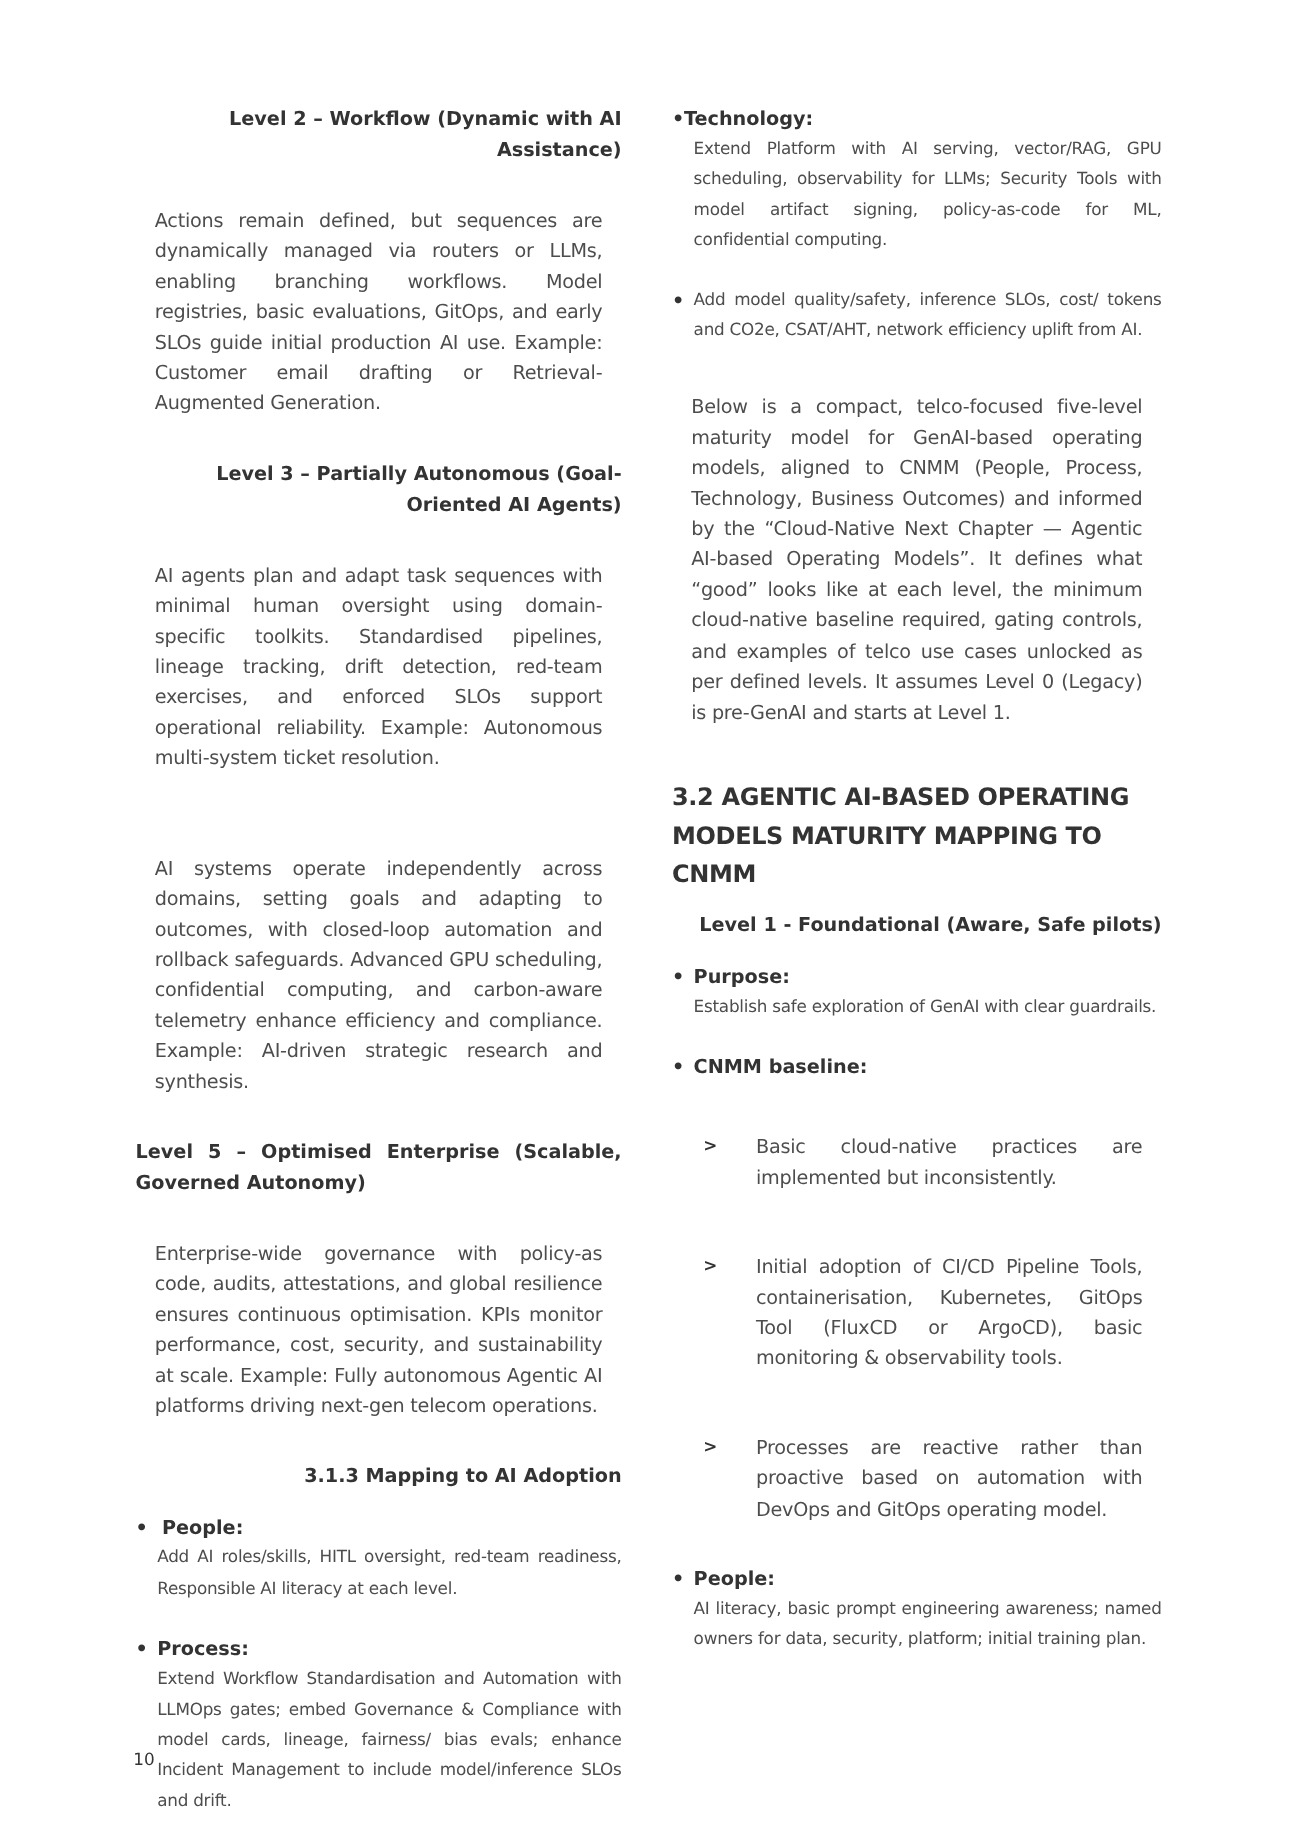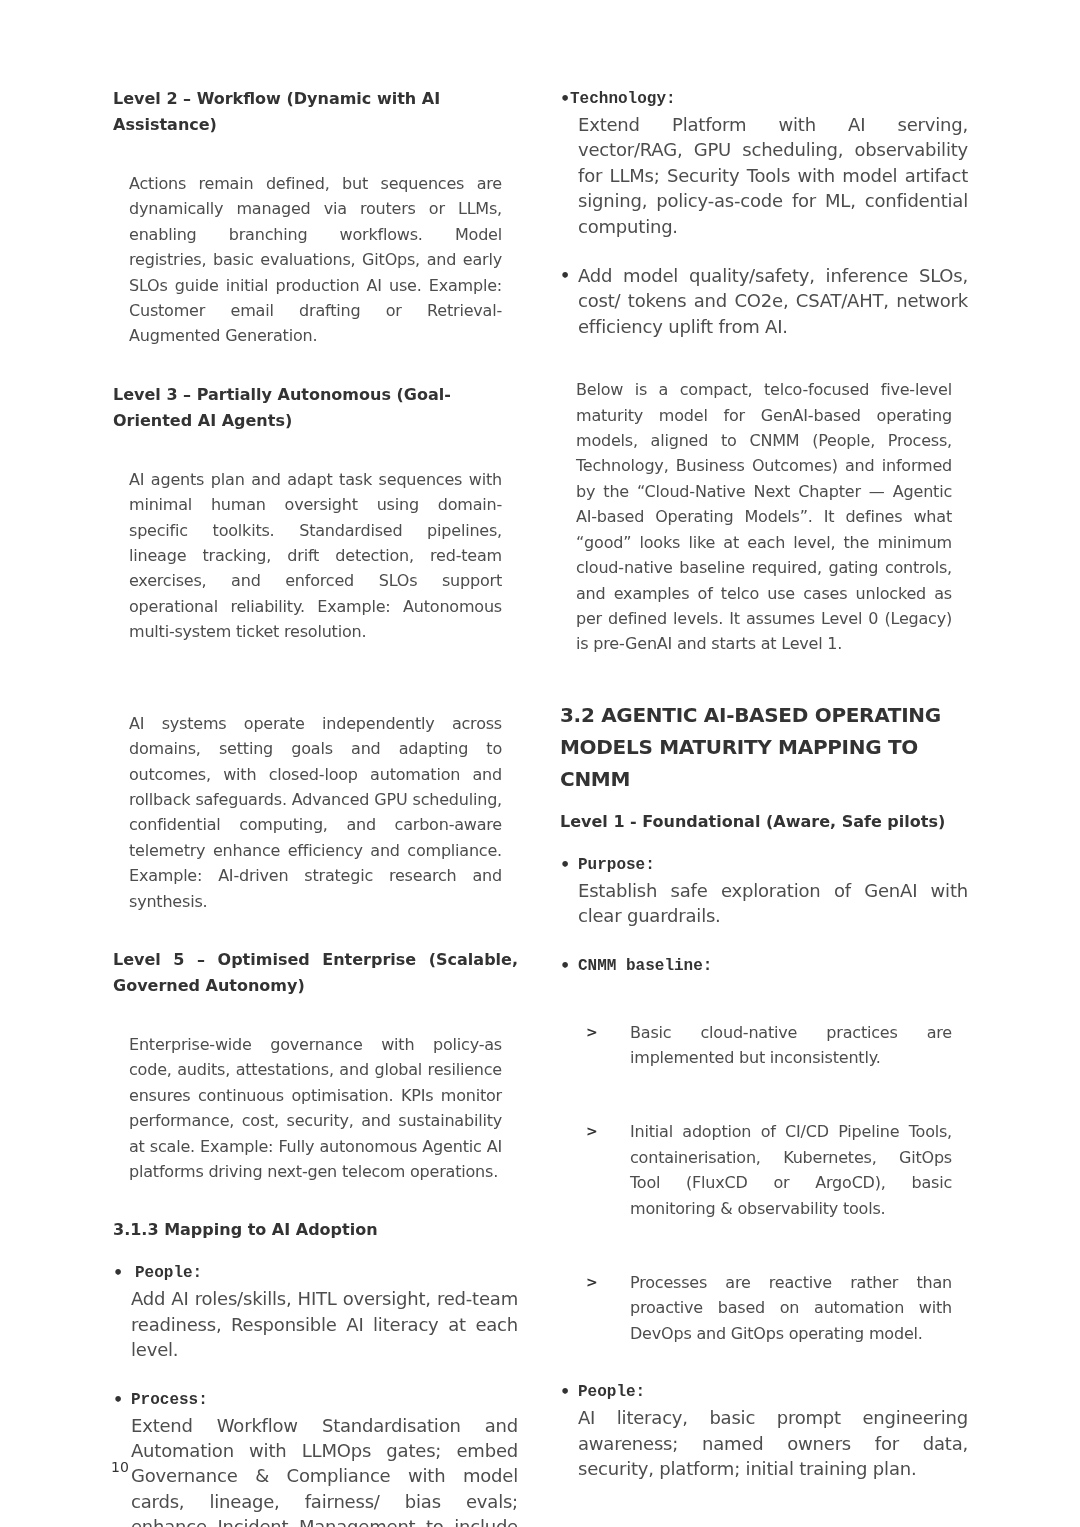--- a/index.html
+++ b/index.html
@@ -1,28 +1,28 @@
 <!DOCTYPE html>
 <html><head>
 <meta charset="utf-8">
 <style>
   html, body { margin: 0; padding: 0; background: #ffffff; }
   body { width: 1080px; height: 1527px; position: relative; overflow: hidden;
          font-family: "DejaVu Sans", sans-serif; color: #4a4a4a; }
   .col { position: absolute; top: 86px; width: 405px; }
   .col-left { left: 113px; }
   .col-right { left: 560px; width: 408px; }
-  .h3 { font-weight: bold; color: #333333; font-size: 16px; line-height: 26px; margin: 0; }
+  .h3 { font-weight: bold; color: #333333; font-size: 16px; line-height: 26px; margin: 0; text-align: right; }
   .p { font-size: 16px; line-height: 25.4px; text-align: justify; margin: 16px; color: #4d4d4d; letter-spacing: -0.2px; }
   .gap-s { height: 17px; }
   .gap-m { height: 18px; }
   .bullet { position: relative; padding-left: 18px; }
   .bullet .dot { position: absolute; left: 0; top: 0; font-size: 16px; line-height: 26px; color: #333; font-weight: bold; }
-  .bullet .label { font-weight: bold; color: #333333; font-size: 16px; line-height: 26px; font-family: Liberation Mono, monospace; }
-  .bullet .body { font-size: 18px; line-height: 25.4px; text-align: justify; color: #4d4d4d; letter-spacing: -0.2px; }
+  .bullet .label { font-weight: bold; color: #333333; font-size: 16px; line-height: 26px; }
+  .bullet .body { font-size: 14px; line-height: 25.4px; text-align: justify; color: #4d4d4d; letter-spacing: -0.2px; }
   .sub { position: relative; padding-left: 54px; }
   .sub .chev { position: absolute; left: 26px; top: 0; font-size: 14px; line-height: 25.4px; color: #333; font-weight: bold; }
   .h2 { font-weight: bold; color: #333333; font-size: 20px; line-height: 32px; margin: 0; letter-spacing: -0.3px; }
   .page-num { position: absolute; left: 111px; top: 1459px; font-size: 14px; color: #333; }
 </style>
 </head>
 <body>
 
 <div class="col col-left">
   <p class="h3" style="margin-top:0">Level 2 – Workflow (Dynamic with AI Assistance)</p>

